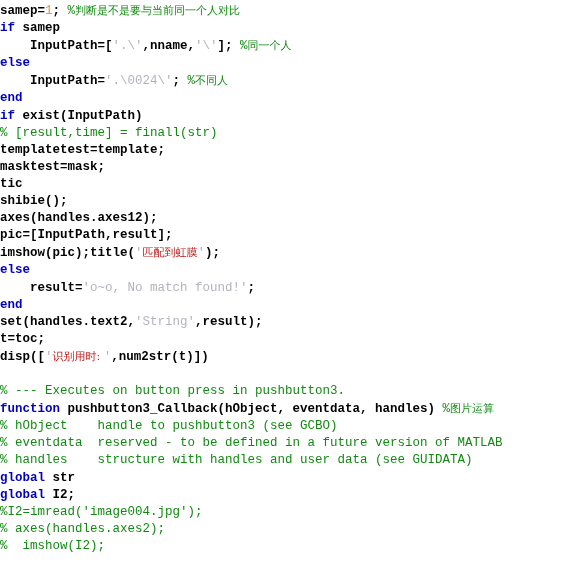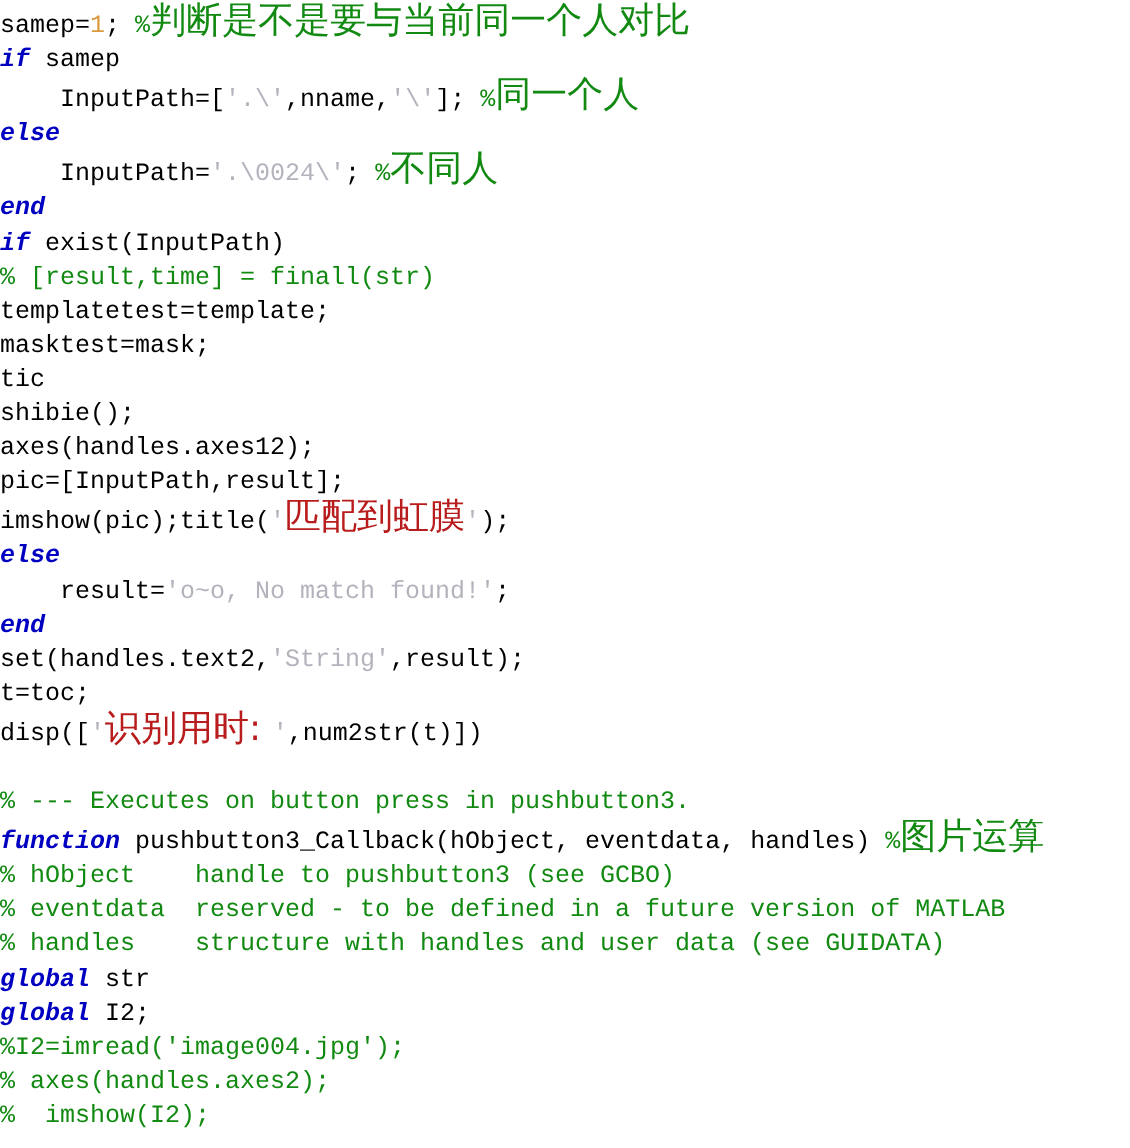--- a/index.html
+++ b/index.html
@@ -18,25 +18,25 @@
     font-size: 12.5px;
     line-height: 17.1px;
     white-space: pre;
     color: #000000;
     letter-spacing: 0px;
   }
   .code-line {
     white-space: pre;
     min-height: 17.1px;
   }
-  .tok-plain    { color: #000000; }
-  .tok-keyword  { color: #0000c0; font-weight: bold; font-style: italic; }
+  .tok-plain    { color: #000000; font-weight: bold; }
+  .tok-keyword  { color: #0000c0; font-weight: bold; }
   .tok-comment  { color: #128a12; }
   .tok-string   { color: #b3b3bd; }
   .tok-number   { color: #d99a3c; }
-  .tok-cjk      { font-family: "DejaVu Sans", "Liberation Sans", sans-serif; font-size: 18px; }
+  .tok-cjk      { font-family: "DejaVu Sans", "Liberation Sans", sans-serif; font-size: 11px; }
   .tok-cjk.tok-comment { color: #128a12; }
   .tok-cjk.tok-string  { color: #b91c1c; }
 </style>
 </head>
 <body>
 
 <div id="code-listing"><div class="code-line"><span class="tok-plain">samep=</span><span class="tok-number">1</span><span class="tok-plain">; </span><span class="tok-comment">%</span><span class="tok-comment tok-cjk">判断是不是要与当前同一个人对比</span></div><div class="code-line"><span class="tok-keyword">if</span><span class="tok-plain"> samep</span></div><div class="code-line"><span class="tok-plain">    InputPath=[</span><span class="tok-string">'.\'</span><span class="tok-plain">,nname,</span><span class="tok-string">'\'</span><span class="tok-plain">]; </span><span class="tok-comment">%</span><span class="tok-comment tok-cjk">同一个人</span></div><div class="code-line"><span class="tok-keyword">else</span></div><div class="code-line"><span class="tok-plain">    InputPath=</span><span class="tok-string">'.\0024\'</span><span class="tok-plain">; </span><span class="tok-comment">%</span><span class="tok-comment tok-cjk">不同人</span></div><div class="code-line"><span class="tok-keyword">end</span></div><div class="code-line"><span class="tok-keyword">if</span><span class="tok-plain"> exist(InputPath)</span></div><div class="code-line"><span class="tok-comment">% [result,time] = finall(str)</span></div><div class="code-line"><span class="tok-plain">templatetest=template;</span></div><div class="code-line"><span class="tok-plain">masktest=mask;</span></div><div class="code-line"><span class="tok-plain">tic</span></div><div class="code-line"><span class="tok-plain">shibie();</span></div><div class="code-line"><span class="tok-plain">axes(handles.axes12);</span></div><div class="code-line"><span class="tok-plain">pic=[InputPath,result];</span></div><div class="code-line"><span class="tok-plain">imshow(pic);title(</span><span class="tok-string">'</span><span class="tok-string tok-cjk">匹配到虹膜</span><span class="tok-string">'</span><span class="tok-plain">);</span></div><div class="code-line"><span class="tok-keyword">else</span></div><div class="code-line"><span class="tok-plain">    result=</span><span class="tok-string">'o~o, No match found!'</span><span class="tok-plain">;</span></div><div class="code-line"><span class="tok-keyword">end</span></div><div class="code-line"><span class="tok-plain">set(handles.text2,</span><span class="tok-string">'String'</span><span class="tok-plain">,result);</span></div><div class="code-line"><span class="tok-plain">t=toc;</span></div><div class="code-line"><span class="tok-plain">disp([</span><span class="tok-string">'</span><span class="tok-string tok-cjk">识别用时: </span><span class="tok-string">'</span><span class="tok-plain">,num2str(t)])</span></div><div class="code-line">&nbsp;</div><div class="code-line"><span class="tok-comment">% --- Executes on button press in pushbutton3.</span></div><div class="code-line"><span class="tok-keyword">function</span><span class="tok-plain"> pushbutton3_Callback(hObject, eventdata, handles) </span><span class="tok-comment">%</span><span class="tok-comment tok-cjk">图片运算</span></div><div class="code-line"><span class="tok-comment">% hObject    handle to pushbutton3 (see GCBO)</span></div><div class="code-line"><span class="tok-comment">% eventdata  reserved - to be defined in a future version of MATLAB</span></div><div class="code-line"><span class="tok-comment">% handles    structure with handles and user data (see GUIDATA)</span></div><div class="code-line"><span class="tok-keyword">global</span><span class="tok-plain"> str</span></div><div class="code-line"><span class="tok-keyword">global</span><span class="tok-plain"> I2;</span></div><div class="code-line"><span class="tok-comment">%I2=imread('image004.jpg');</span></div><div class="code-line"><span class="tok-comment">% axes(handles.axes2);</span></div><div class="code-line"><span class="tok-comment">%  imshow(I2);</span></div><div class="code-line">&nbsp;</div></div>
 
 </body></html>

